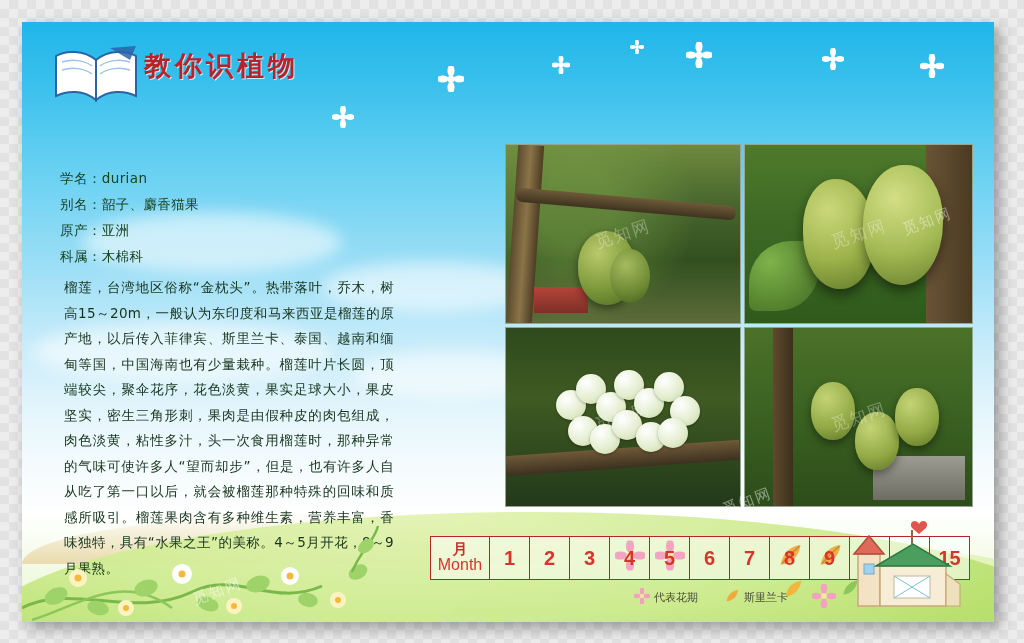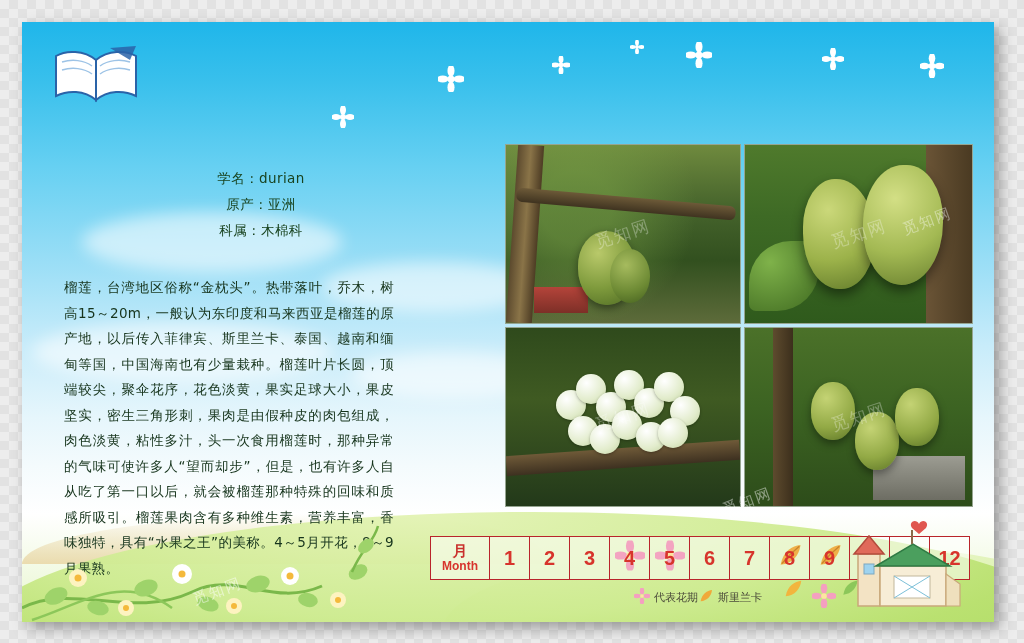--- a/index.html
+++ b/index.html
@@ -127,24 +127,23 @@
     font-size: 30px;
     font-weight: bold;
     color: #1b4f12;
     letter-spacing: 10px;
     font-family: "DejaVu Sans", "Liberation Sans", sans-serif;
   }
 
   
   .meta {
     position: absolute;
-    left: 54px;
+    left: 38px;
     top: 143px;
     width: 370px;
-    text-align: center;
   }
   .meta-line {
     font-size: 13.5px;
     color: #18431f;
     line-height: 26px;
     font-family: "DejaVu Sans", "Liberation Sans", sans-serif;
     letter-spacing: 0.4px;
   }
 
   
@@ -313,39 +312,40 @@
     flex-direction: column;
     line-height: 1.05;
   }
   .month-head .ch {
     font-size: 15px;
     color: #c9302c;
     font-weight: bold;
     font-family: "DejaVu Sans", "Liberation Sans", sans-serif;
   }
   .month-head .en {
-    font-size: 12px;
+    font-size: 16px;
     color: #d7342c;
-    font-weight: bold;
+    font-weight: normal;
     font-family: "Liberation Sans", sans-serif;
   }
   .flower-mark, .fruit-mark {
     position: absolute;
     left: 50%;
     top: 50%;
     transform: translate(-50%,-50%);
     pointer-events: none;
   }
 
   
   .legend {
     position: absolute;
     left: 612px;
     top: 566px;
     display: flex;
+    gap: 26px;
     font-size: 11px;
     color: #4a4a3a;
     align-items: center;
     font-family: "DejaVu Sans", "Liberation Sans", sans-serif;
   }
   .legend .item { display: flex; align-items: center; gap: 4px; }
 
   
   .house {
     position: absolute;
@@ -404,20 +404,21 @@
         <path d="M46 16 C58 6, 76 6, 86 12 L86 52 C74 46, 58 46, 46 56 Z" fill="#ffffff" stroke="#2a63a8" stroke-width="2"></path>
         <path d="M46 16 L46 56" stroke="#2a63a8" stroke-width="2"></path>
         <path d="M12 18 C22 15, 34 16, 42 22" stroke="#9dc3e6" stroke-width="1.5" fill="none"></path>
         <path d="M12 26 C22 23, 34 24, 42 30" stroke="#9dc3e6" stroke-width="1.5" fill="none"></path>
         <path d="M50 22 C58 16, 70 15, 80 18" stroke="#9dc3e6" stroke-width="1.5" fill="none"></path>
         <path d="M50 30 C58 24, 70 23, 80 26" stroke="#9dc3e6" stroke-width="1.5" fill="none"></path>
         <path d="M60 4 L86 2 L80 16 Z" fill="#2a63a8" opacity="0.85"></path>
       </svg>
     </div>
 
+    <div class="header-title">教你识植物</div>
 
     <div class="deco-flower" style="left:310px; top:84px;">
       <svg width="22" height="22" viewBox="0 0 22 22">
           <g fill="#ffffff">
             <ellipse cx="11" cy="4" rx="3" ry="5"></ellipse>
             <ellipse cx="11" cy="18" rx="3" ry="5"></ellipse>
             <ellipse cx="4" cy="11" rx="5" ry="3"></ellipse>
             <ellipse cx="18" cy="11" rx="5" ry="3"></ellipse>
             <circle cx="11" cy="11" r="3"></circle>
           </g>
@@ -485,20 +486,21 @@
             <ellipse cx="11" cy="18" rx="3" ry="5"></ellipse>
             <ellipse cx="4" cy="11" rx="5" ry="3"></ellipse>
             <ellipse cx="18" cy="11" rx="5" ry="3"></ellipse>
             <circle cx="11" cy="11" r="3"></circle>
           </g>
         </svg>
     </div>
 
     <div class="meta">
       <div class="meta-line">学名：durian</div>
+      <div class="meta-line">别名：韶子、麝香猫果</div>
       <div class="meta-line">原产：亚洲</div>
       <div class="meta-line">科属：木棉科</div>
     </div>
 
     <div class="body-text">榴莲，台湾地区俗称“金枕头”。热带落叶，乔木，树高15～20m，一般认为东印度和马来西亚是榴莲的原产地，以后传入菲律宾、斯里兰卡、泰国、越南和缅甸等国，中国海南也有少量栽种。榴莲叶片长圆，顶端较尖，聚伞花序，花色淡黄，果实足球大小，果皮坚实，密生三角形刺，果肉是由假种皮的肉包组成，肉色淡黄，粘性多汁，头一次食用榴莲时，那种异常的气味可使许多人“望而却步”，但是，也有许多人自从吃了第一口以后，就会被榴莲那种特殊的回味和质感所吸引。榴莲果肉含有多种维生素，营养丰富，香味独特，具有“水果之王”的美称。4～5月开花，8～9月果熟。</div>
 
     <div class="photo" id="photo1">
       <div class="scene"></div>
       <div class="trunk"></div>
       <div class="branch"></div>
@@ -642,21 +644,21 @@
         <span class="fruit-mark">
           <svg width="28" height="28" viewBox="0 0 24 24">
               <path d="M4 20 C6 8, 14 4, 21 3 C20 12, 14 19, 4 20 Z" fill="#f0a93a" opacity="0.9"></path>
               <path d="M5 19 C9 14, 15 8, 20 4" stroke="#c9832a" stroke-width="1.1" fill="none"></path>
             </svg>
         </span>
         <span style="position:relative;z-index:2">9</span>
       </div>
       <div class="month-cell">10</div>
       <div class="month-cell">11</div>
-      <div class="month-cell">12</div>
+      <div class="month-cell">15</div>
     </div>
 
     <div class="legend">
       <div class="item">
         <span>
           <svg width="16" height="16" viewBox="0 0 22 22">
               <g fill="#f4a0c0">
                 <ellipse cx="11" cy="4" rx="3" ry="5"></ellipse>
                 <ellipse cx="11" cy="18" rx="3" ry="5"></ellipse>
                 <ellipse cx="4" cy="11" rx="5" ry="3"></ellipse>

